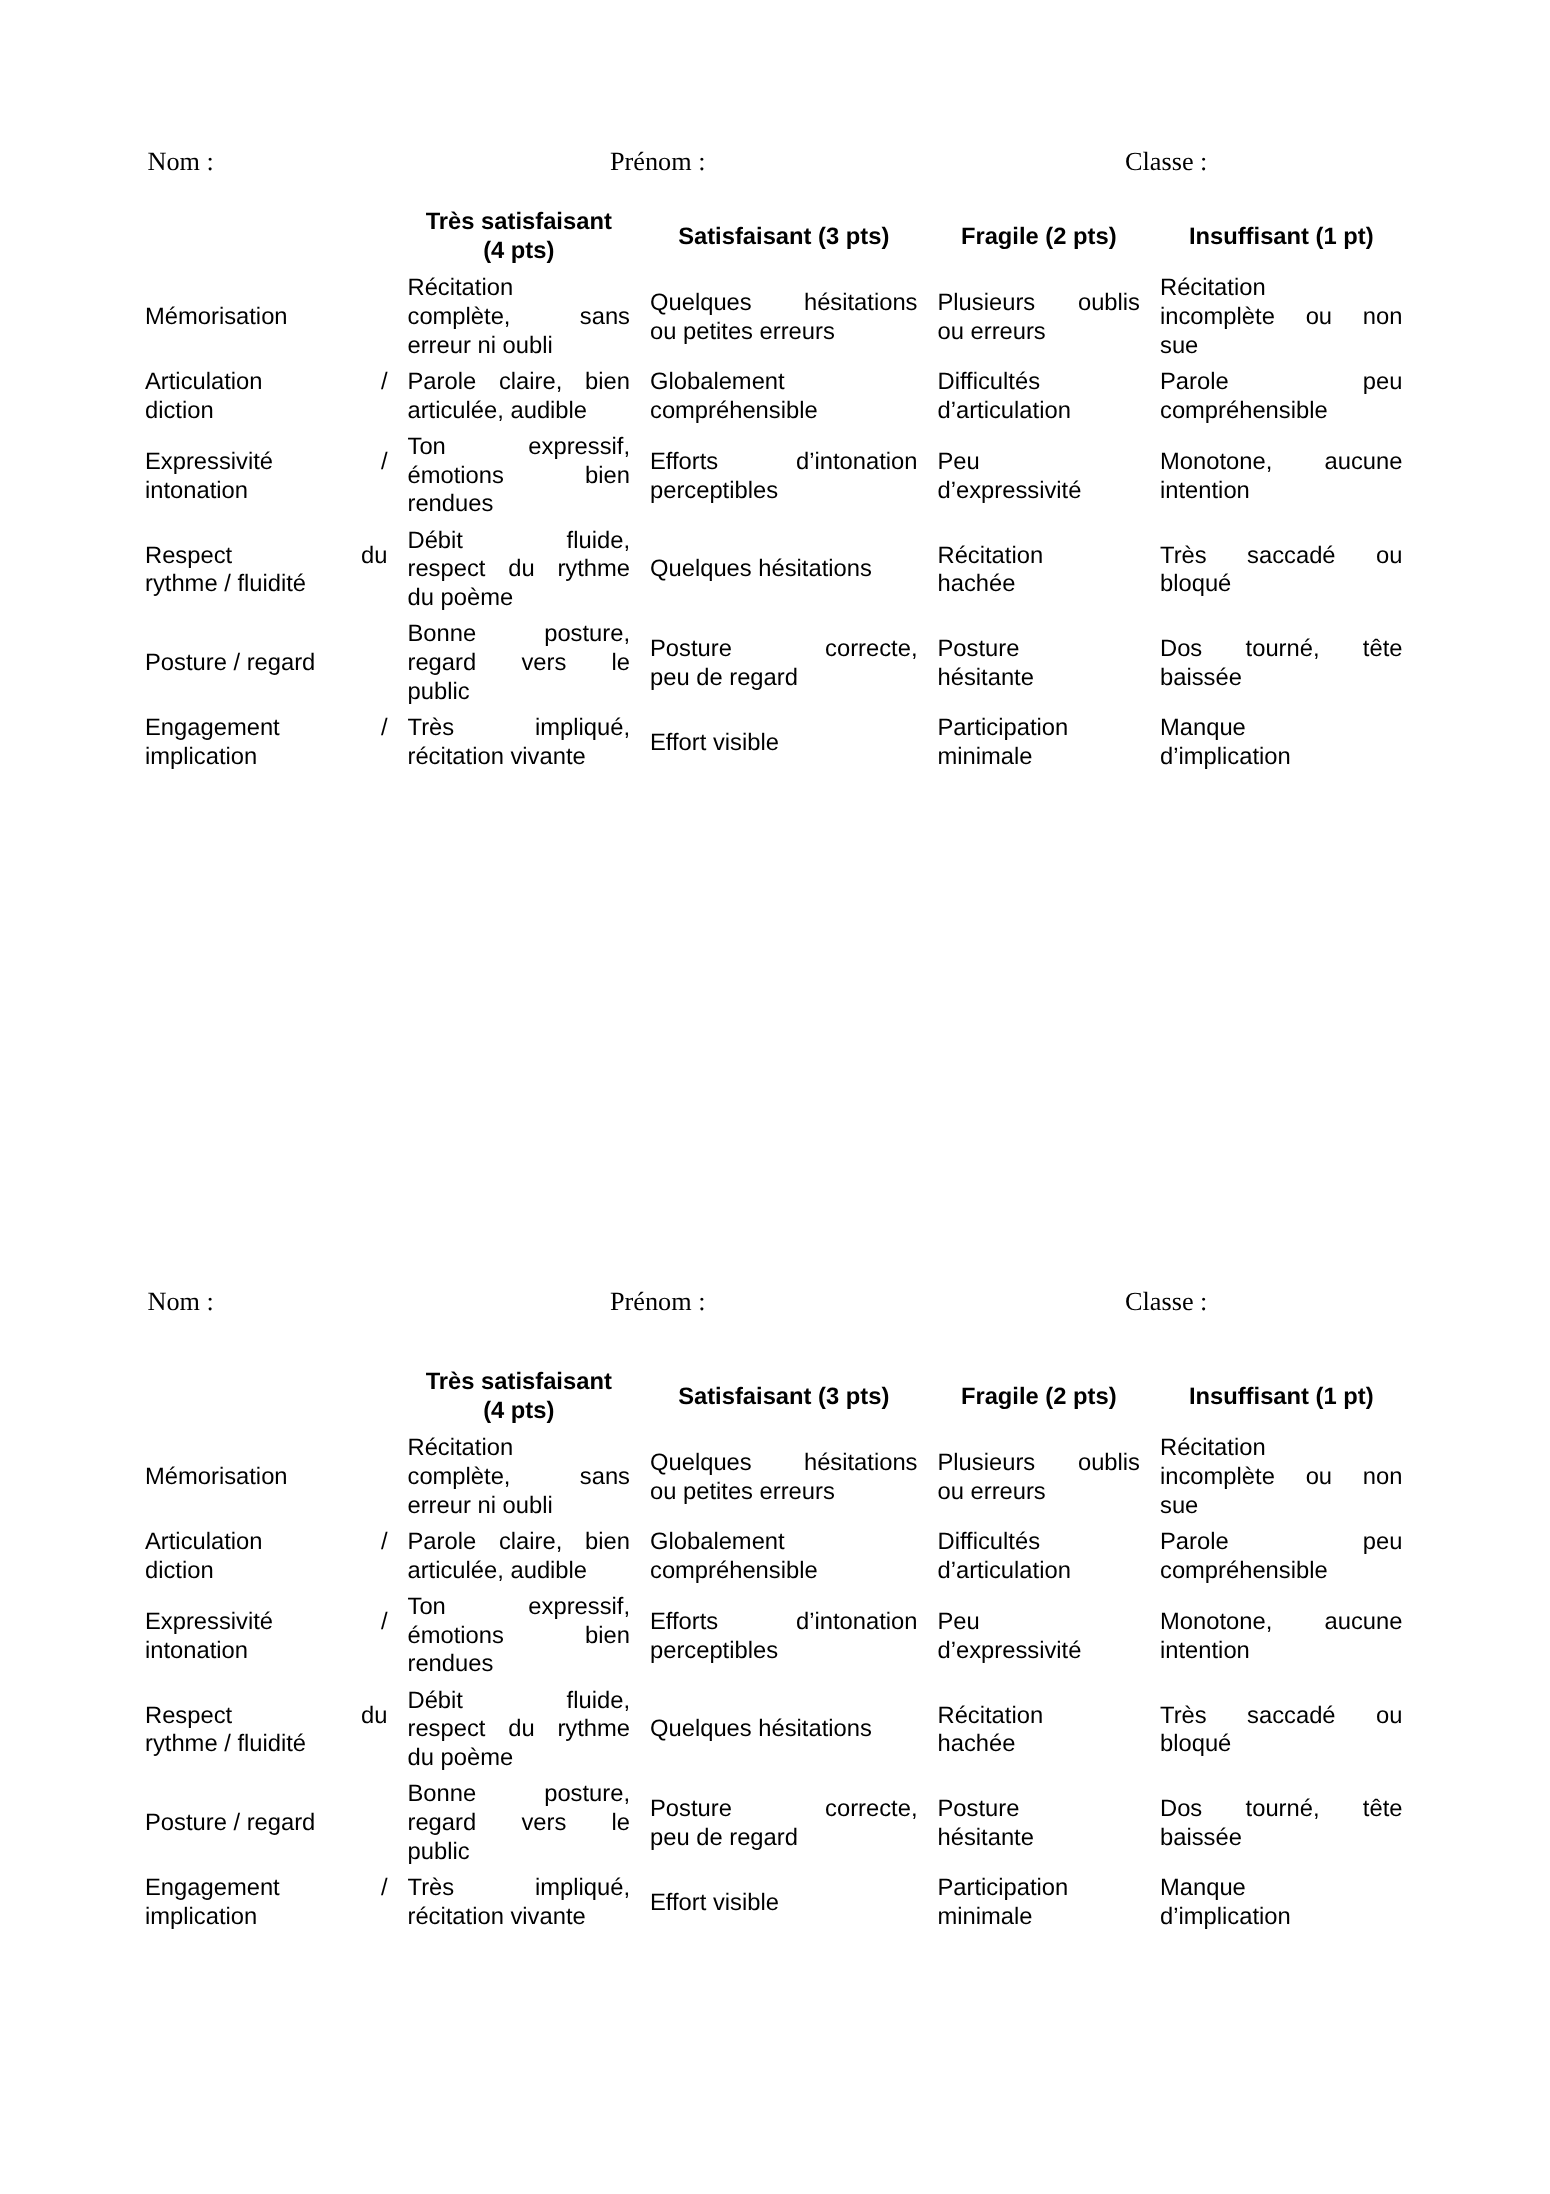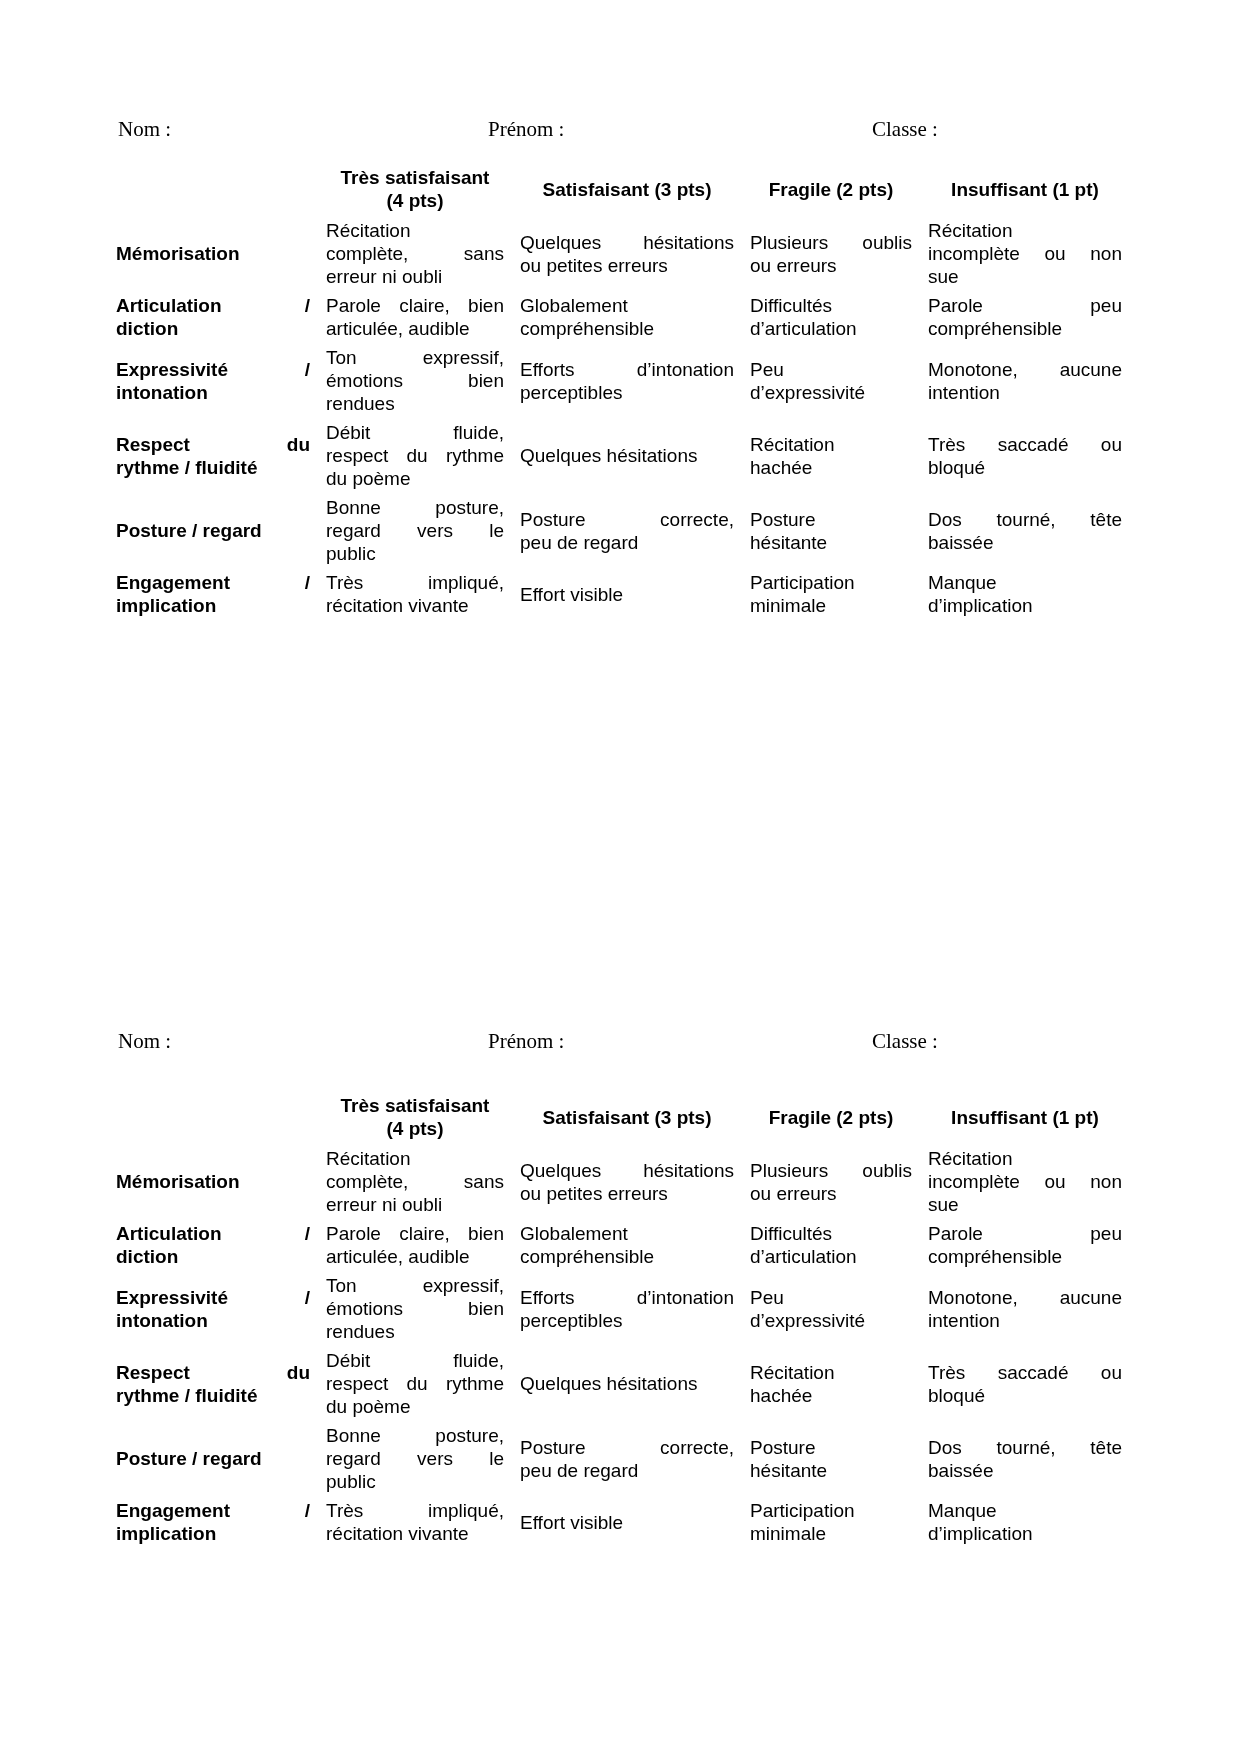--- a/index.html
+++ b/index.html
@@ -27,21 +27,21 @@
   .nameline {
     position: relative;
     height: 27px;
     font-family: "Liberation Serif", serif;
     font-size: 21px;
     line-height: 27px;
     font-weight: normal;
   }
   .pos-name      { position: absolute; left: 2px; }
   .pos-firstname { position: absolute; left: 372px; }
-  .pos-class     { position: absolute; left: 756px; }
+  .pos-class     { position: absolute; left: 784px; }
 
   
   table.rubric {
     border-collapse: collapse;
     table-layout: fixed;
     width: 1014px;
     margin-top: 19px;
   }
   #copy-bottom table.rubric { margin-top: 35px; }
 
@@ -60,21 +60,21 @@
     border: none;
   }
   .rubric thead th {
     font-weight: bold;
     padding-top: 4px;
     padding-bottom: 4px;
   }
   .rubric thead .ln { text-align: center; }
 
   .rubric tbody th.criterion {
-    font-weight: bold;
+    font-weight: normal;
     padding-left: 0;
   }
 
   .ln { min-height: 23px; text-align: left; }
   .ln.j {
     text-align: justify;
     text-align-last: justify;
   }
 </style>
 </head>

